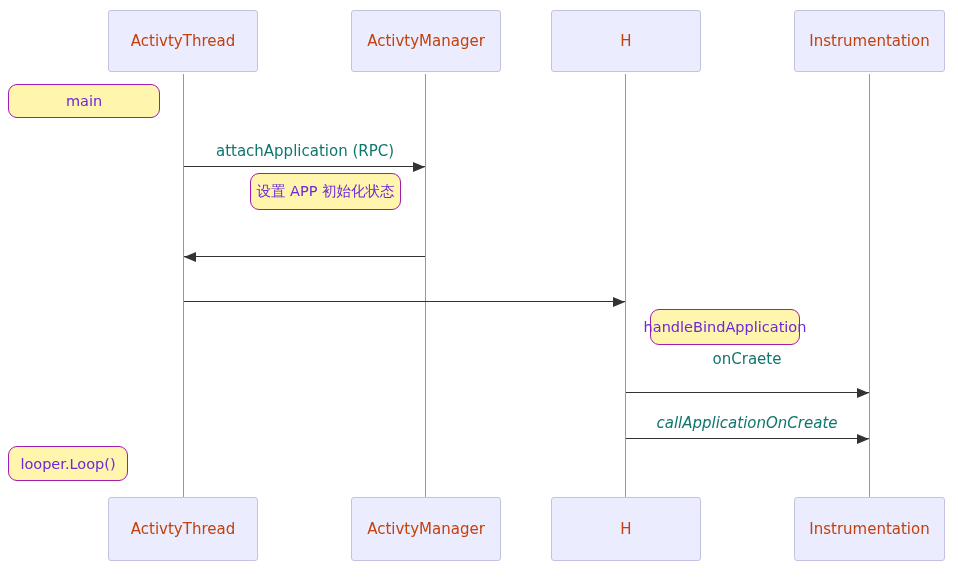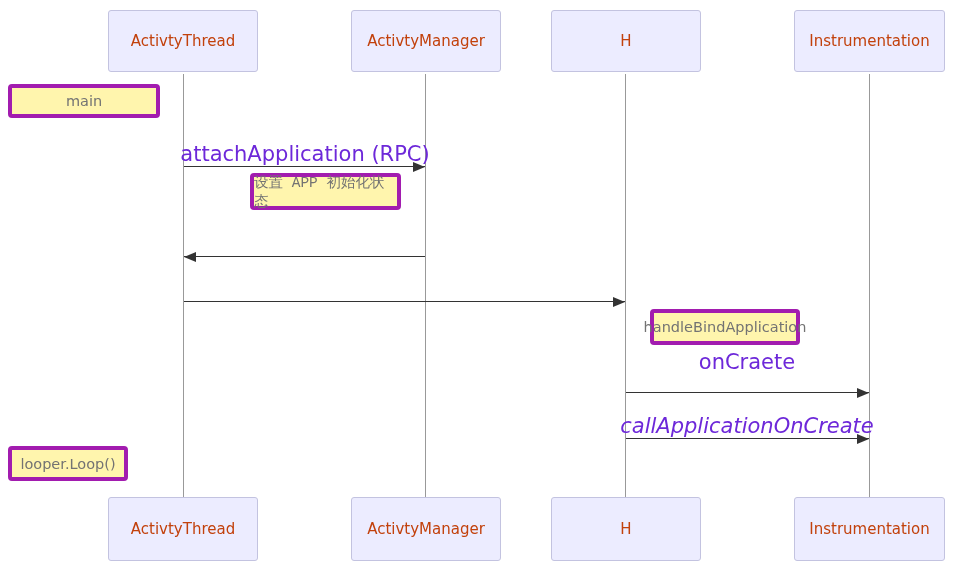--- a/index.html
+++ b/index.html
@@ -27,34 +27,34 @@
   .lifeline {
     position: absolute;
     top: 74px;
     height: 423px;
     width: 1px;
     background: #999999;
   }
   .note {
     position: absolute;
     background: #FFF5AD;
-    border: 4px solid #a21caf;
+    border: 1px solid #a21caf;
     display: flex;
     align-items: center;
     justify-content: center;
     font-size: 14.5px;
-    color: #737373;
+    color: #6d28d9;
     box-sizing: border-box;
-    border-radius: 4px;
+    border-radius: 9px;
   }
   .msg-label {
     position: absolute;
     transform: translateX(-50%);
-    font-size: 21px;
-    color: #6d28d9;
+    font-size: 15px;
+    color: #0f766e;
     white-space: nowrap;
     text-align: center;
   }
   .msg-line {
     position: absolute;
     height: 1px;
     background: #333333;
   }
   .arrow-right {
     position: absolute;
@@ -85,21 +85,21 @@
   <div class="actor" style="left:351px; top:10px; width:150px;">ActivtyManager</div>
   <div class="actor" style="left:551px; top:10px; width:150px;">H</div>
   <div class="actor" style="left:794px; top:10px; width:151px;">Instrumentation</div>
 
   <div class="note" style="left:8px; top:84px; width:152px; height:34px;">main</div>
 
   <div class="msg-label" style="left:305px; top:142px;">attachApplication (RPC)</div>
   <div class="msg-line" style="left:184px; top:166px; width:241px;"></div>
   <div class="arrow-right" style="left:413px; top:162px;"></div>
 
-  <div class="note" style="left:250px; top:173px; width:151px; height:37px;font-family:Liberation Mono, monospace;">设置 APP 初始化状态</div>
+  <div class="note" style="left:250px; top:173px; width:151px; height:37px;">设置 APP 初始化状态</div>
 
   <div class="msg-line" style="left:184px; top:256px; width:241px;"></div>
   <div class="arrow-left" style="left:184px; top:252px;"></div>
 
   <div class="msg-line" style="left:184px; top:301px; width:441px;"></div>
   <div class="arrow-right" style="left:613px; top:297px;"></div>
 
   <div class="note" style="left:650px; top:309px; width:150px; height:36px;">handleBindApplication</div>
 
   <div class="msg-label" style="left:747px; top:350px;">onCraete</div>

